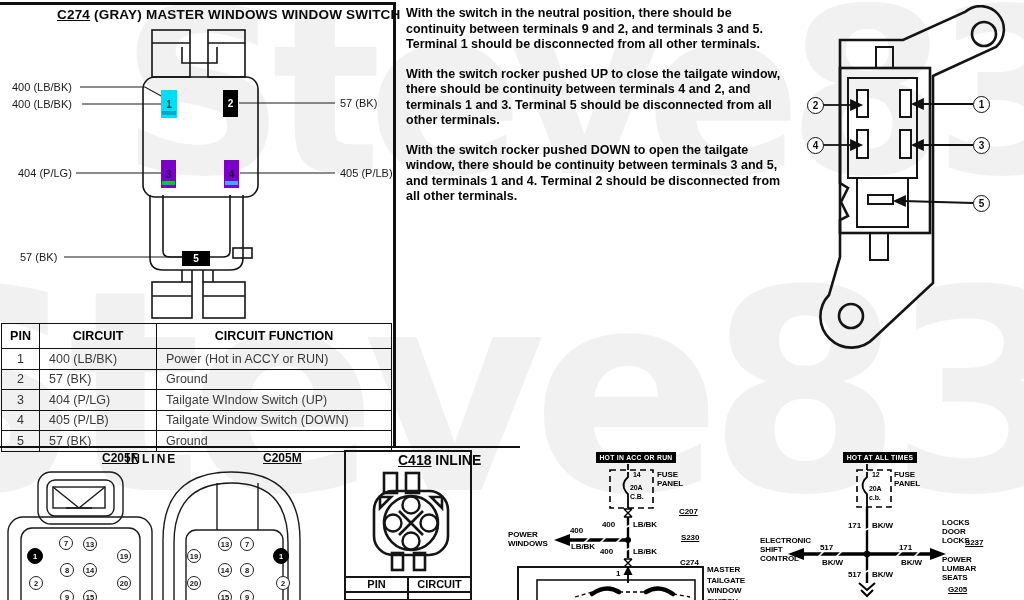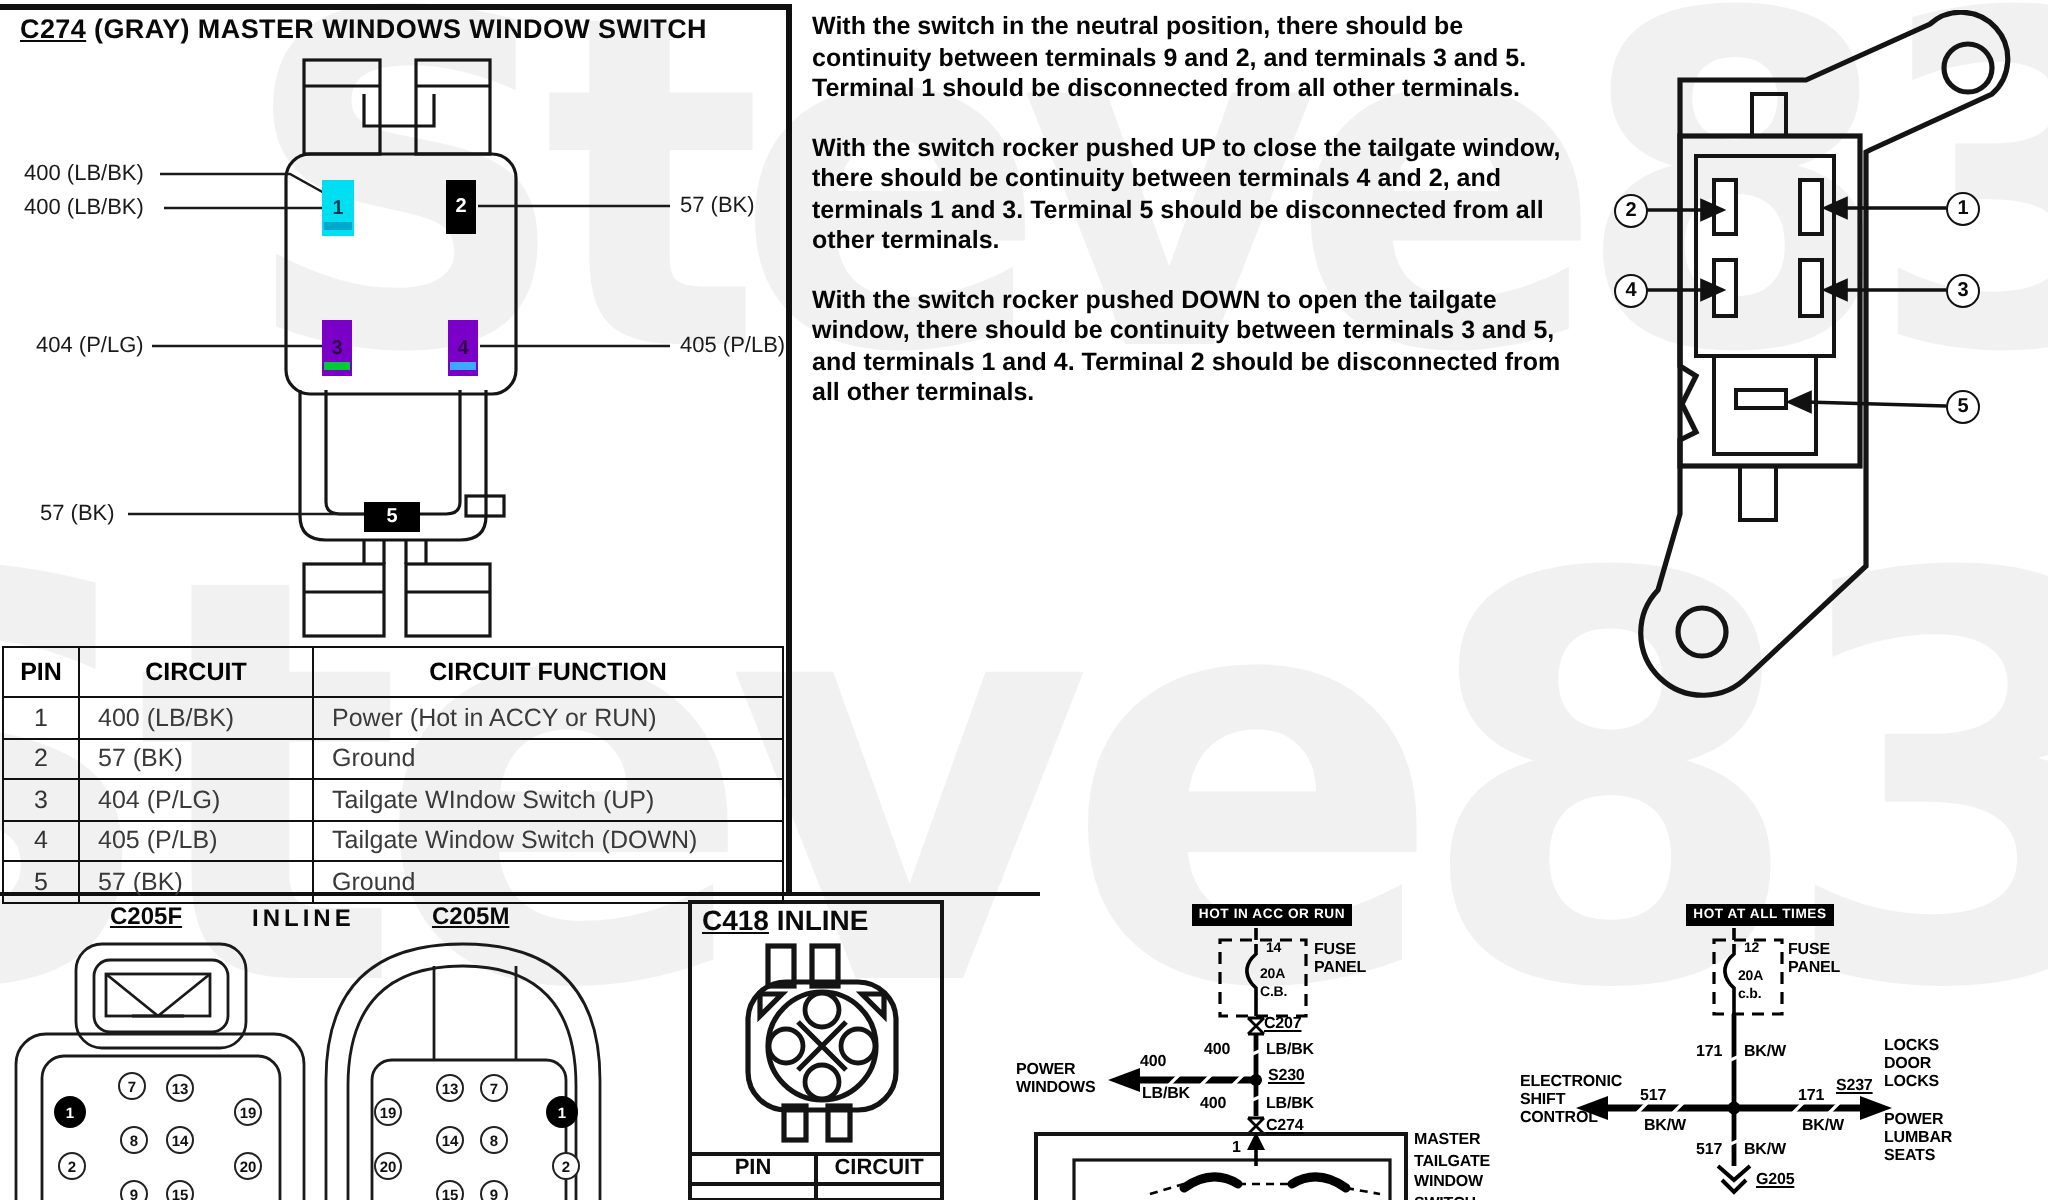--- a/index.html
+++ b/index.html
@@ -7,21 +7,21 @@
          font-family:"Liberation Sans","DejaVu Sans",sans-serif;color:#0a0a0a;}
   .abs{position:absolute;}
   .wm{position:absolute;font-weight:bold;color:rgba(0,0,0,0.055);white-space:nowrap;z-index:0;
       font-family:"DejaVu Sans",sans-serif;letter-spacing:-14px;}
   svg{position:absolute;z-index:1;}
   .z{z-index:2;}
   
   .rule{position:absolute;background:#101010;z-index:1;}
   
   .title{font-weight:bold;font-size:13.5px;letter-spacing:.2px;white-space:nowrap;}
-  .u{text-decoration:underline;}
+  .u{text-decoration:underline;margin-left:47px;}
   
   .lbl{font-size:11px;white-space:nowrap;color:#1a1a1a;}
   
   .term{position:absolute;box-sizing:border-box;display:flex;align-items:center;justify-content:center;
         font-size:10px;font-weight:bold;z-index:2;}
   .stripe{position:absolute;left:1px;right:1px;bottom:3px;height:4px;}
   
   .para{position:static;margin:0 0 14px 0;font-weight:bold;font-size:12.5px;line-height:15.5px;color:#050505;}
   
   table{border-collapse:collapse;table-layout:fixed;background:transparent;}
@@ -413,15 +413,15 @@
   <div class="sch u" style="left:886px;top:538px;padding-left:32px;">S237</div>
   <div class="sch" style="left:760px;top:536px;width:60px;">ELECTRONIC SHIFT CONTROL</div>
   <div class="sch" style="left:820px;top:543px;">517</div>
   <div class="sch" style="left:822px;top:558px;">BK/W</div>
   <div class="sch" style="left:899px;top:543px;">171</div>
   <div class="sch" style="left:901px;top:558px;">BK/W</div>
   <div class="sch" style="left:942px;top:518px;width:42px;">LOCKS DOOR LOCKS</div>
   <div class="sch" style="left:942px;top:555px;width:48px;">POWER LUMBAR SEATS</div>
   <div class="sch" style="left:848px;top:570px;">517</div>
   <div class="sch" style="left:872px;top:570px;">BK/W</div>
-  <div class="sch u" style="left:878px;top:585px;">G205</div>
+  <div class="sch u" style="left:901px;top:585px;">G205</div>
 
 </div>
 
 </body></html>

